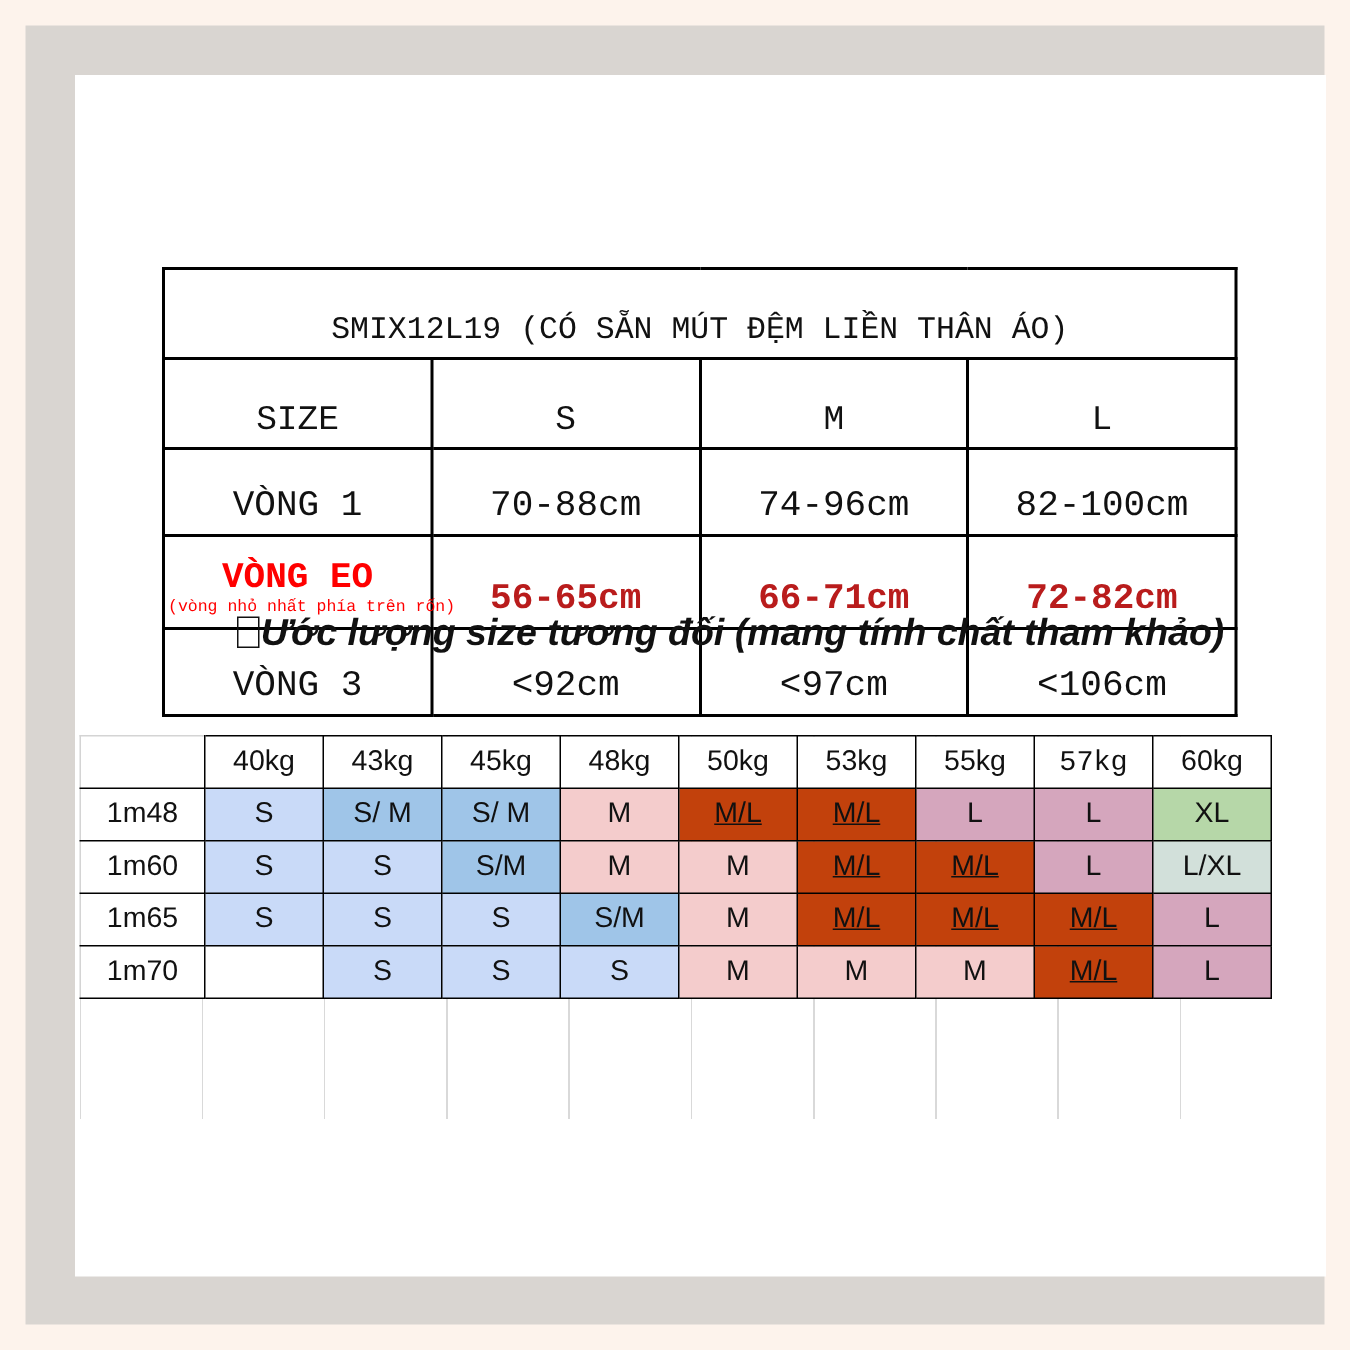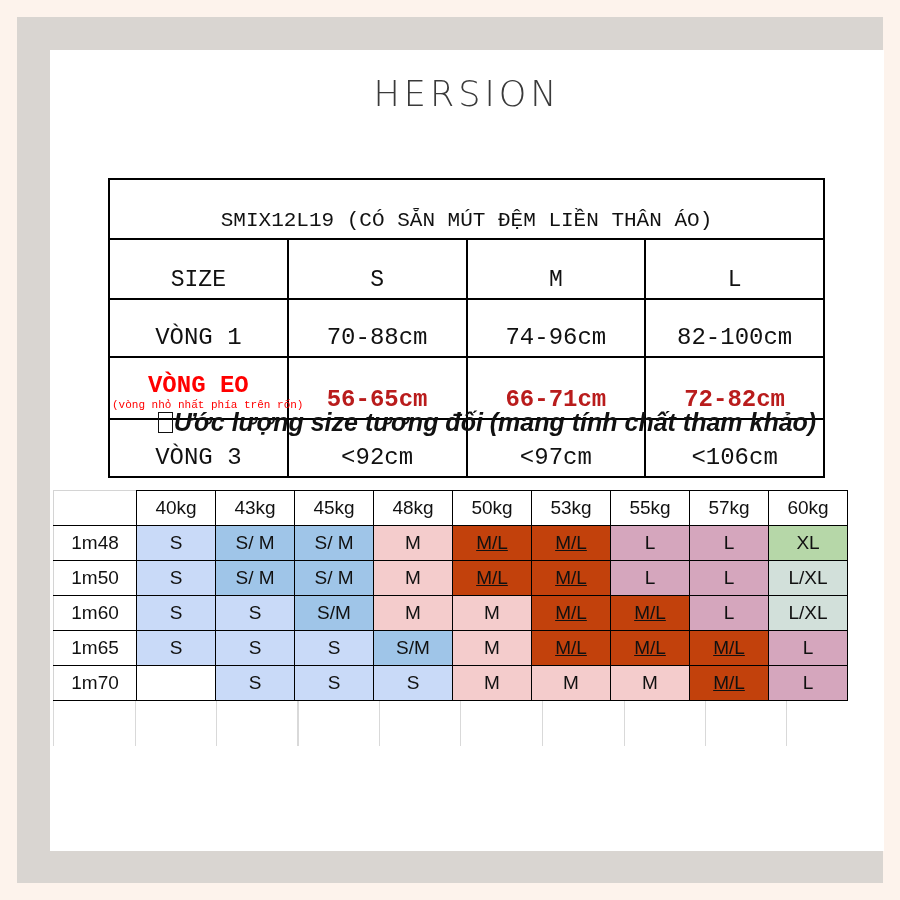--- a/index.html
+++ b/index.html
@@ -188,21 +188,20 @@
   .c-LXL   { background: #d2e0da; }
   .c-XL    { background: #b6d7a8; }
   .c-none  { background: #ffffff; }
 </style>
 </head>
 <body>
 
 <div id="frame-outer">
   <div id="canvas">
 
-    <div id="brand">HERSION</div>
 
     <table id="spec-table">
       <tbody>
         <tr>
           <td class="sp-title" colspan="4">SMIX12L19 (CÓ SẴN MÚT ĐỆM LIỀN THÂN ÁO)</td>
         </tr>
         <tr>
           <td class="sp-head" style="width:218px">SIZE</td>
           <td class="sp-head" style="width:166px">S</td>
           <td class="sp-head" style="width:166px">M</td>
@@ -246,46 +245,34 @@
         <tbody id="grid-body">
             <tr>
               <td class="corner" style="width: 82px;"></td>
               <td class="hd" style="width: 78px;">40kg</td>
               <td class="hd" style="width: 78px;">43kg</td>
               <td class="hd" style="width: 78px;">45kg</td>
               <td class="hd" style="width: 78px;">48kg</td>
               <td class="hd" style="width: 78px;">50kg</td>
               <td class="hd" style="width: 78px;">53kg</td>
               <td class="hd" style="width: 78px;">55kg</td>
-              <td class="hd" style="width: 78px;">57kg</td>
+              <td class="hd" style="width: 78px; font-family: Liberation Mono, monospace;">57kg</td>
               <td class="hd" style="width: 78px;">60kg</td>
             </tr>
             <tr>
               <td class="rowhd">1m48</td>
               <td class="c-S">S</td>
               <td class="c-SM">S/ M</td>
               <td class="c-SM">S/ M</td>
               <td class="c-M">M</td>
               <td class="c-ML">M/L</td>
               <td class="c-ML">M/L</td>
               <td class="c-L">L</td>
               <td class="c-L">L</td>
               <td class="c-XL">XL</td>
-            </tr>
-            <tr>
-              <td class="rowhd">1m50</td>
-              <td class="c-S">S</td>
-              <td class="c-SM">S/ M</td>
-              <td class="c-SM">S/ M</td>
-              <td class="c-M">M</td>
-              <td class="c-ML">M/L</td>
-              <td class="c-ML">M/L</td>
-              <td class="c-L">L</td>
-              <td class="c-L">L</td>
-              <td class="c-LXL">L/XL</td>
             </tr>
             <tr>
               <td class="rowhd">1m60</td>
               <td class="c-S">S</td>
               <td class="c-S">S</td>
               <td class="c-SM">S/M</td>
               <td class="c-M">M</td>
               <td class="c-M">M</td>
               <td class="c-ML">M/L</td>
               <td class="c-ML">M/L</td>

